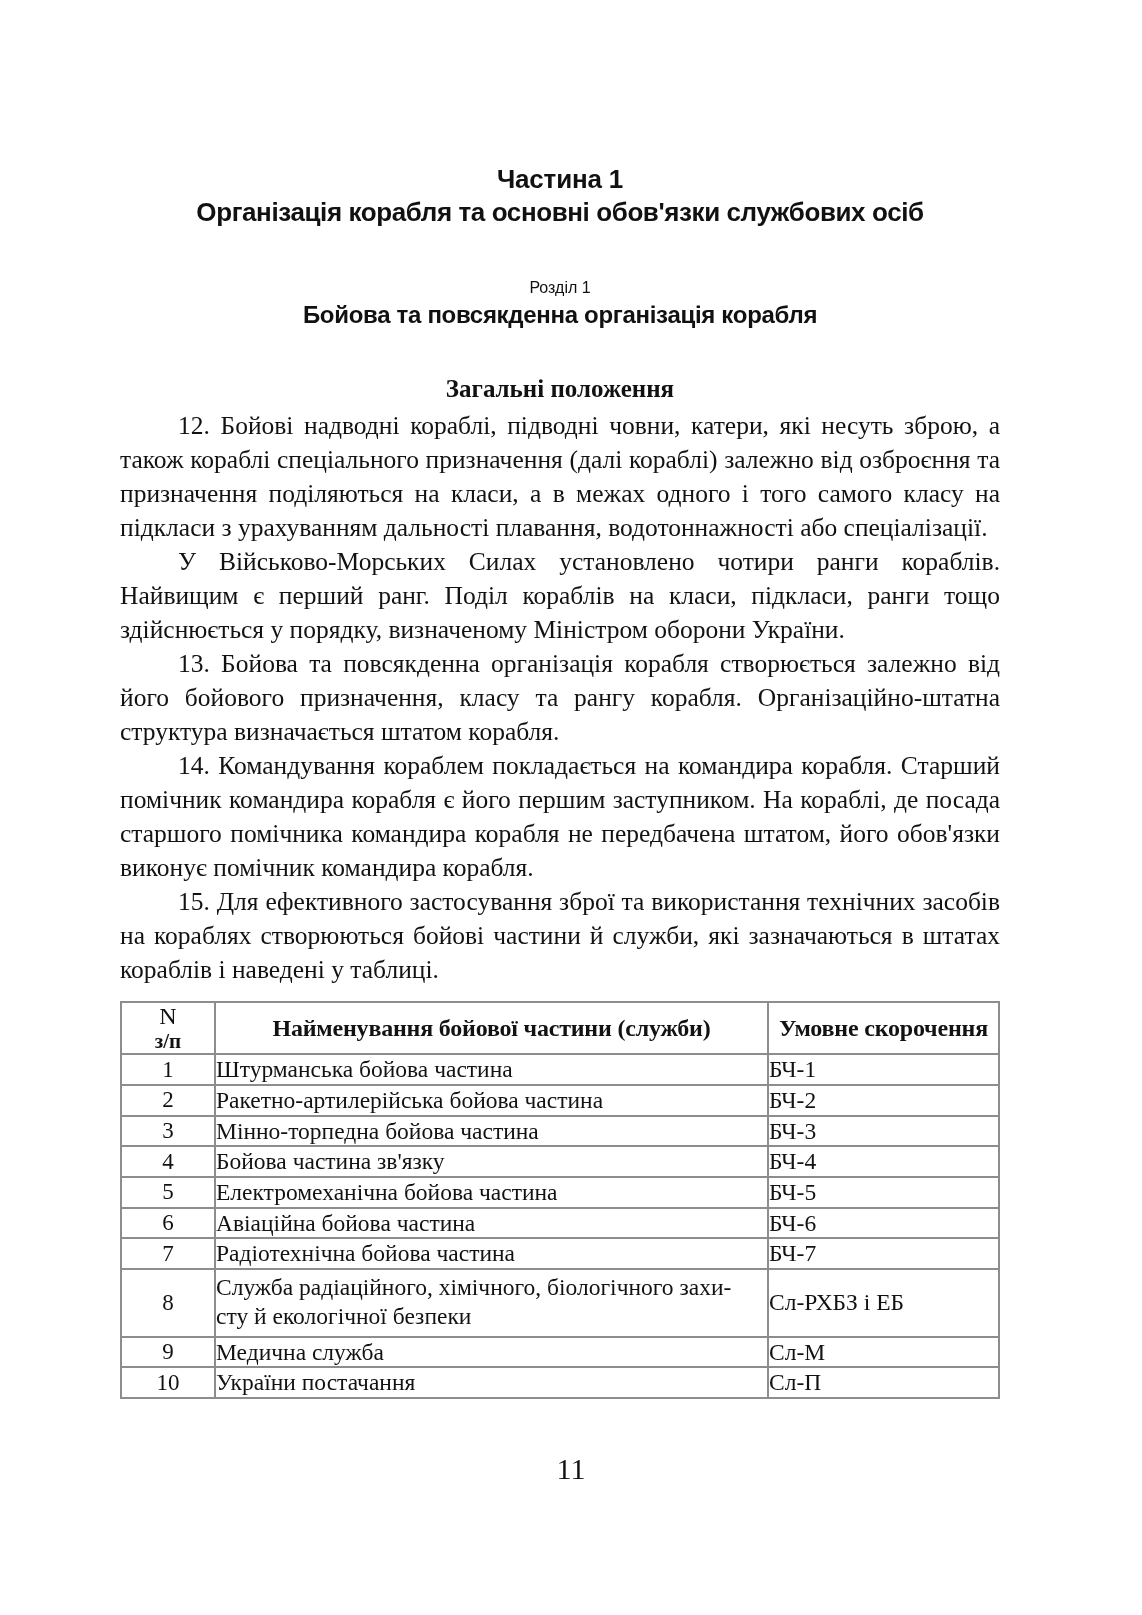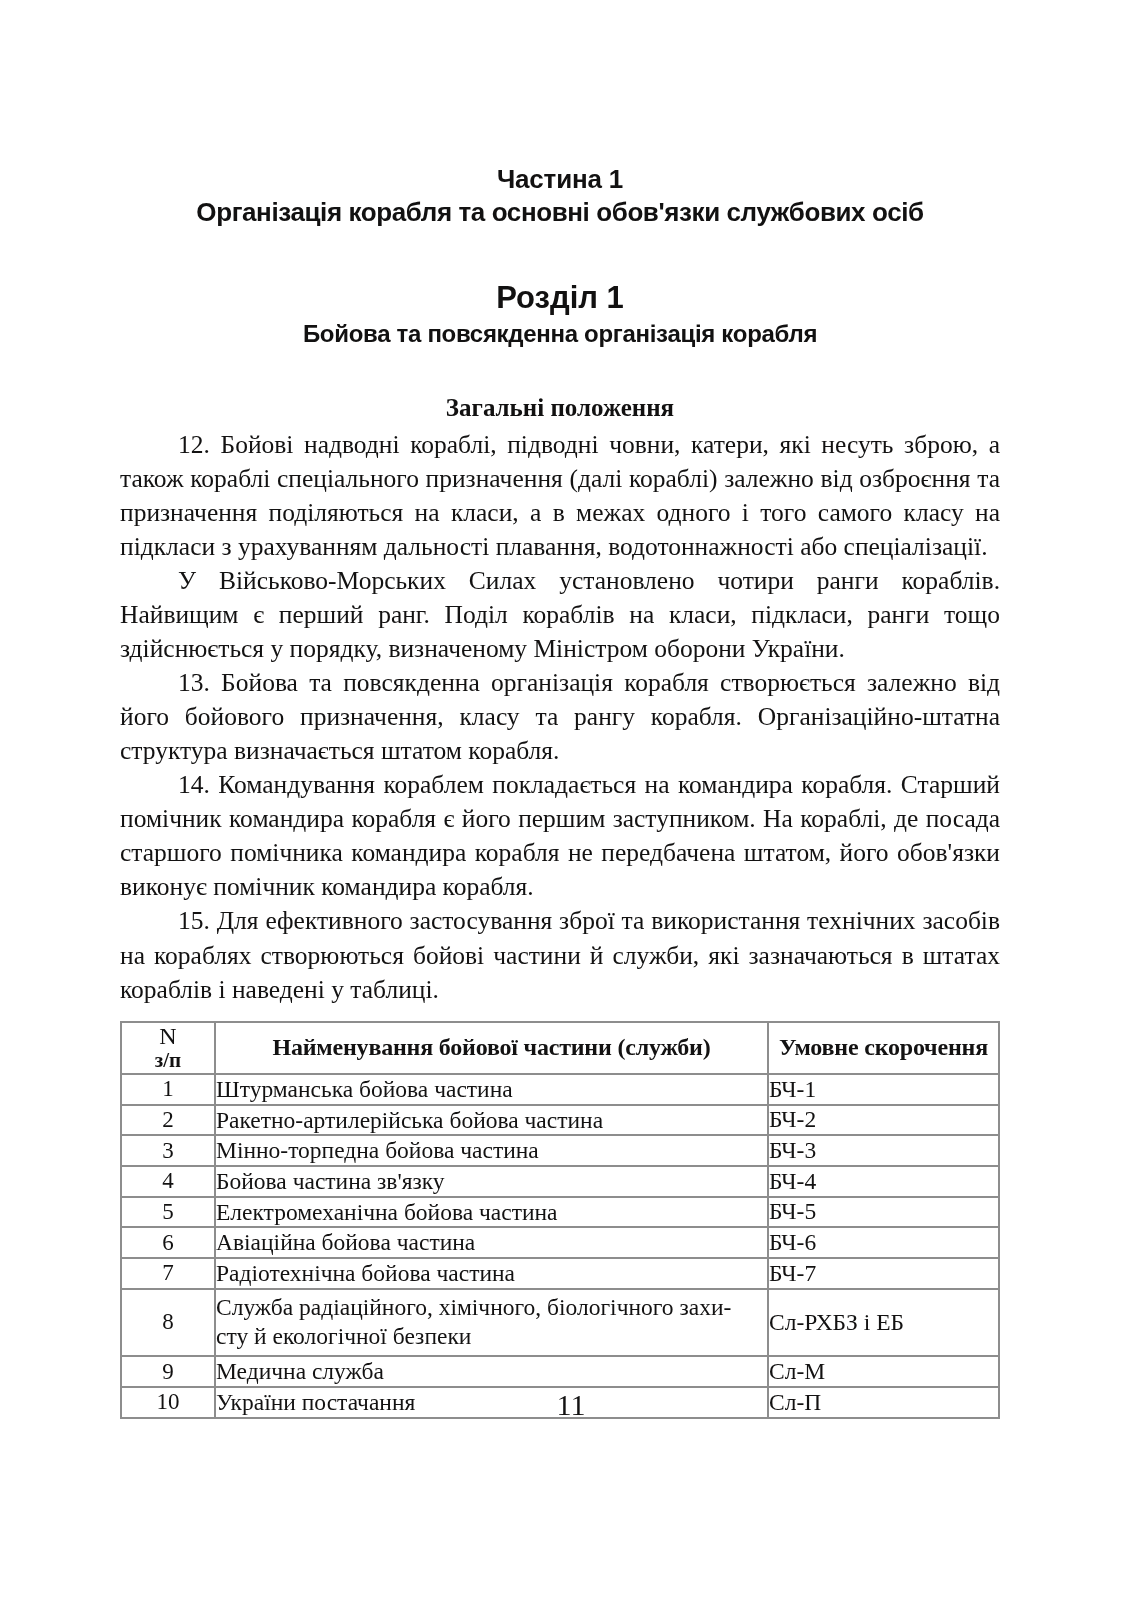--- a/index.html
+++ b/index.html
@@ -49,22 +49,22 @@
     font-weight: bold;
     font-size: 26px;
     letter-spacing: -0.4px;
     margin: 0;
     line-height: 1.3;
     color: #121111;
   }
 
   .h-chapter {
     font-family: "Liberation Sans", sans-serif;
-    font-weight: bold;
-    font-size: 31px;
+    font-weight: normal;
+    font-size: 16px;
     margin: 0;
     padding-top: 48px;
     line-height: 1.3;
     color: #121111;
     text-align: center;
   }
 
   .h-chapter-sub {
     font-family: "Liberation Sans", sans-serif;
     font-weight: bold;
@@ -181,21 +181,21 @@
     margin-left: 20px;
   }
 
   .td-name .ln { display: block; }
 
   
   .page-number {
     position: absolute;
     left: 0;
     right: 0;
-    top: 1388px;
+    top: 1452px;
     text-align: center;
     font-family: "Liberation Serif", serif;
     font-size: 30px;
     color: #131212;
   }
 </style>
 </head>
 <body>
 
 <div class="page">

